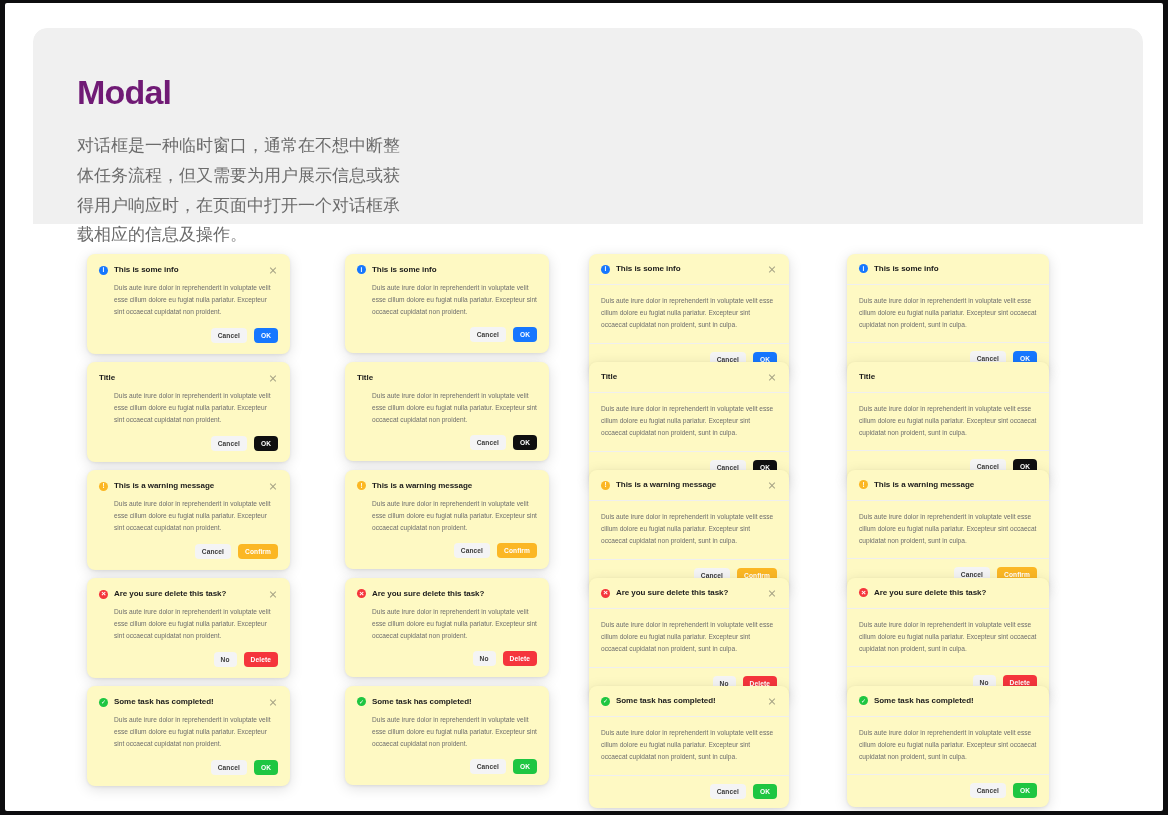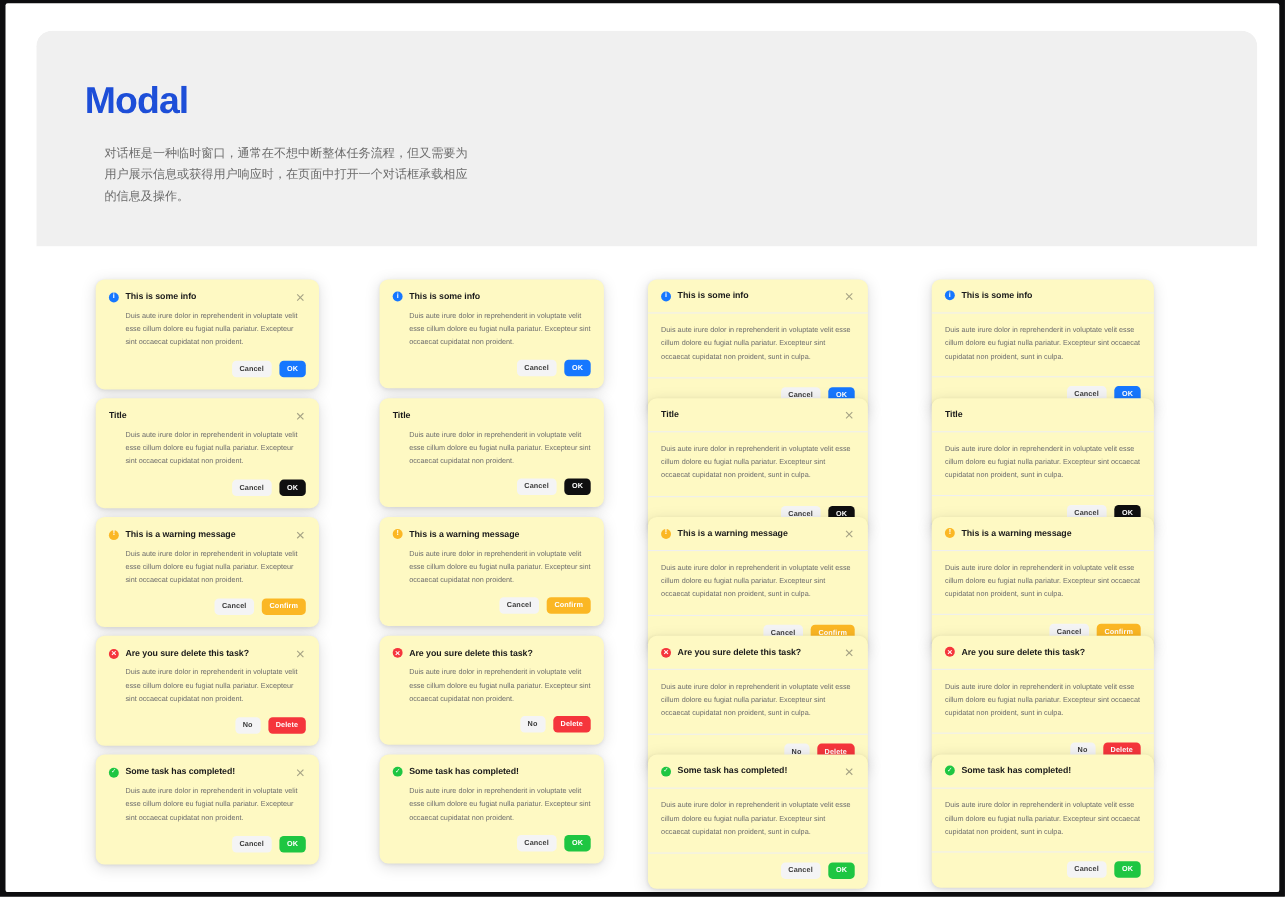--- a/index.html
+++ b/index.html
@@ -35,31 +35,31 @@
   
   #page-header {
     background: #f0f0f0;
     height: 196px;
     padding: 47px 0 0 44px;
     border-radius: 14px 14px 0 0;
   }
   #page-title {
     font-size: 34px;
     font-weight: 700;
-    color: #1d4ed8;
+    color: #701a75;
     letter-spacing: -0.8px;
     margin: 0 0 22px 0;
     line-height: 1;
   }
   #page-desc {
-    font-size: 11px;
+    font-size: 17px;
     line-height: 1.75;
     color: #6b6b6b;
     width: 330px;
-    margin: 18px;
+    margin: 0;
   }
 
   
   #demo-grid {
     display: flex;
     padding: 30px 0 0 0;
     background: #ffffff;
   }
   .demo-col {
     display: flex;

